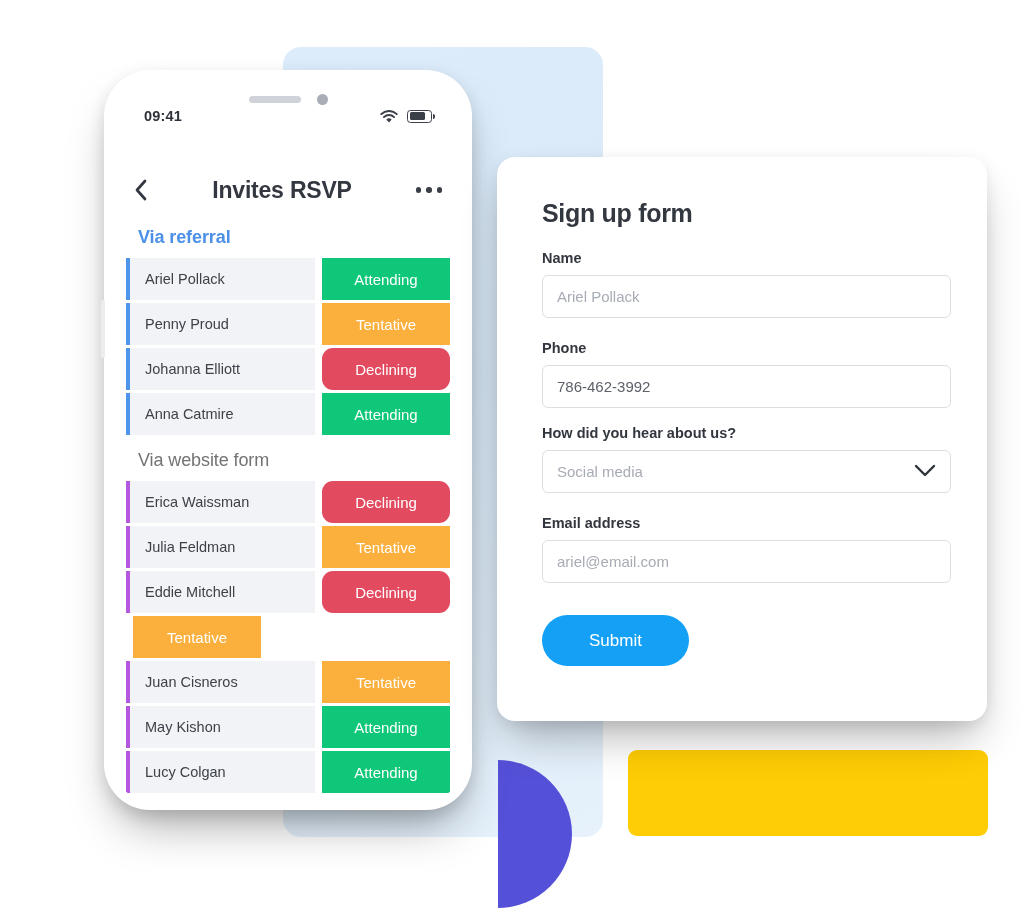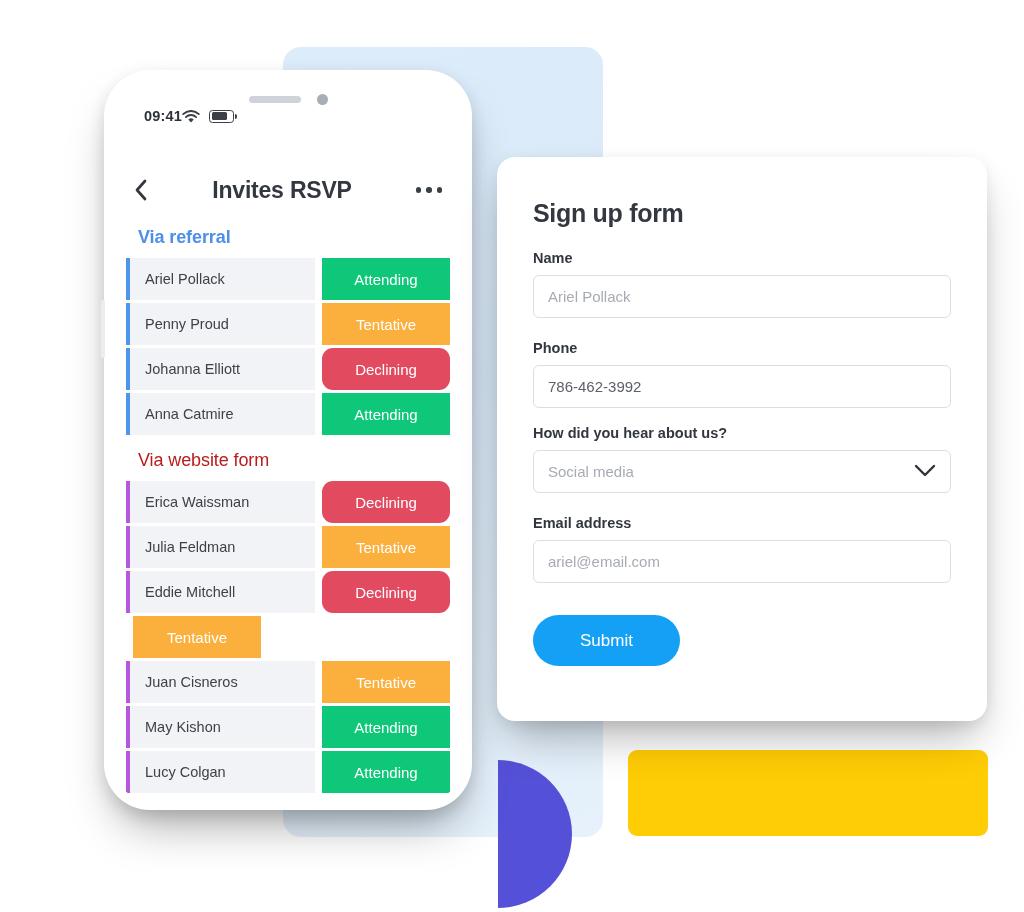--- a/index.html
+++ b/index.html
@@ -44,21 +44,21 @@
   }
   .notch-row{
     position:absolute; left:0; top:14px; width:100%; height:12px;
     display:flex; align-items:center; justify-content:center; gap:16px;
   }
   .speaker{ width:52px; height:7px; background:#cfd2d8; border-radius:4px; }
   .camera{ width:11px; height:11px; background:#a9adb6; border-radius:50%; }
 
   .statusbar{
     position:absolute; top:26px; left:0; width:100%; height:22px;
-    display:flex; align-items:center; 
+    display:flex; align-items:center; justify-content:space-between;
     padding:0 32px;
   }
   .clock{ font-size:14.5px; font-weight:bold; color:#2c3038; letter-spacing:.2px; }
   .status-right{ display:flex; align-items:center; gap:9px; }
   .wifi svg{ display:block; }
   .battery{
     width:25px; height:13px; border:1.8px solid #3b3f47; border-radius:3.4px;
     position:relative; display:flex; align-items:center; padding:1.5px;
   }
   .battery::after{
@@ -77,21 +77,21 @@
     color:#33373f; letter-spacing:-.2px; margin-left:-6px;
   }
   .nav-dots{ width:34px; display:flex; gap:5px; align-items:center; justify-content:flex-end; cursor:pointer; }
   .nav-dots i{ width:5.5px; height:5.5px; border-radius:50%; background:#3a3e46; display:block; }
 
   .list{ position:absolute; top:136px; left:0; width:100%; bottom:0; padding:0 14px 0 14px; }
   .section-title{
     font-size:18px; padding:12px 12px 10px 12px; letter-spacing:-.1px;
   }
   .section-title.referral{ color:#4c90e8;font-weight:bold; }
-  .section-title.website{ color:#b91c1c; }
+  .section-title.website{ color:#737373; }
 
   .row{ display:flex; height:42px; margin-bottom:3px; }
   .row-name{
     flex:1; background:#f2f3f6; display:flex; align-items:center;
     padding-left:19px; font-size:14.5px; color:#3d4149;
     position:relative;
   }
   .row-name::before{
     content:""; position:absolute; left:0; top:0; bottom:0; width:4px;
   }
@@ -103,21 +103,21 @@
   }
   .st-attending{ background:#0fc778; }
   .st-tentative{ background:#fbaf3c; }
   .st-declining{ background:#e24a60;border-radius:11px; }
 
   
   .form-card{
     position:absolute; left:497px; top:157px; width:490px; height:564px;
     background:#fff; border-radius:18px;
     box-shadow: 0 24px 44px -10px rgba(0,0,0,.30), 0 4px 14px rgba(0,0,0,.08);
-    padding:42px 36px 0 36px;
+    padding:42px 36px 0 45px;
   }
   .form-title{ font-size:25px; font-weight:bold; color:#33373f; letter-spacing:-.3px; }
   .field{ margin-top:22px; }
   .field.tight{ margin-top:17px; }
   .field-label{ font-size:14.5px; font-weight:bold; color:#32363e; margin-bottom:9px; }
   .field-input{
     width:100%; height:43px; border:1px solid #dcdee4; border-radius:6px;
     display:flex; align-items:center; padding:0 14px;
     font-size:15px; color:#a7abb4; background:#fff;
   }

